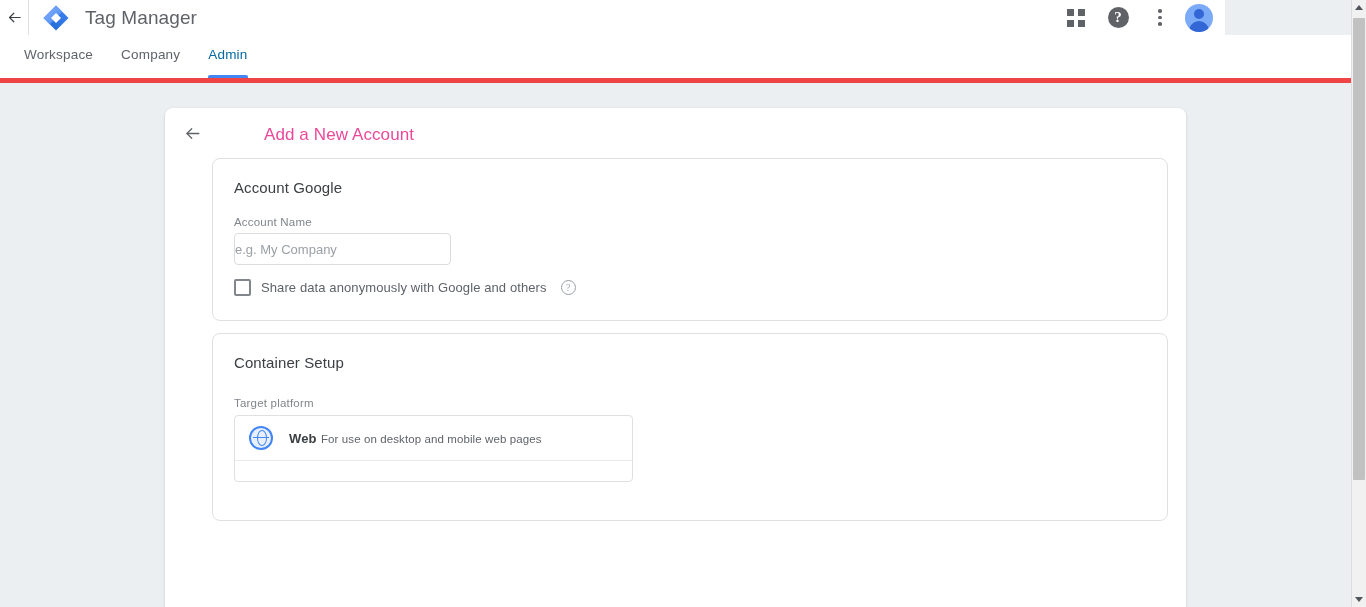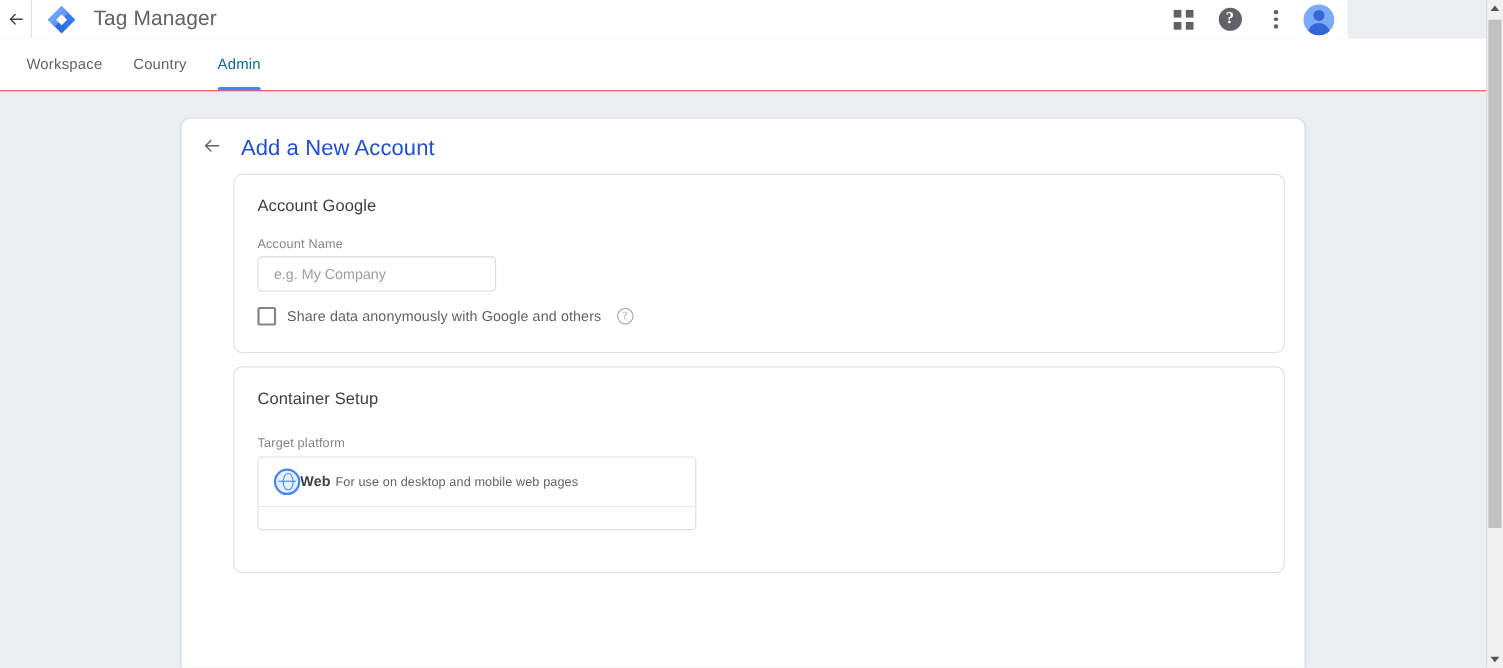--- a/index.html
+++ b/index.html
@@ -101,21 +101,21 @@
     background: #3367d6;
     left: 4px; top: 17px;
   }
 
   
   .tabbar {
     position: absolute;
     top: 35px; left: 0;
     width: 1351px; height: 48px;
     background: #ffffff;
-    border-bottom: 1px solid #ef4444;
+    border-bottom: 5px solid #ef4444;
     display: flex; align-items: flex-end;
     padding-left: 10px;
   }
   .tab {
     position: relative;
     height: 48px;
     display: flex; align-items: center;
     padding: 0 14px;
     font-size: 13.5px;
     color: #5f6368;
@@ -154,24 +154,25 @@
     display: flex; align-items: center;
     gap: 14px;
     padding: 14px 0 10px 14px;
   }
   .page-back {
     width: 26px; height: 26px;
     display: flex; align-items: center; justify-content: center;
     cursor: pointer;
   }
   .page-title {
-    font-size: 20px;
-    color: #1d4ed8;
+    font-size: 17px;
+    color: #ec4899;
     font-weight: 400;
     letter-spacing: .1px;
+    margin-left: 45px;
   }
 
   .section-card {
     margin: 0 18px 12px 47px;
     border: 1px solid #e0e0e0;
     border-radius: 8px;
     background: #fff;
     padding: 20px 21px 24px 21px;
   }
   .section-title {
@@ -184,21 +185,21 @@
   .field-label {
     font-size: 11.5px;
     color: #80868b;
     margin-bottom: 5px;
     letter-spacing: .2px;
   }
   .text-input {
     width: 217px; height: 32px;
     border: 1px solid #dadce0;
     border-radius: 4px;
-    padding: 0 14px;
+    padding: 0 0;
     font-size: 13px;
     color: #404040;
     background: #fff;
     font-family: "Liberation Sans", sans-serif;
     outline: none;
   }
   .text-input::placeholder { color: #9aa0a6; }
 
   .select-box {
     position: relative;
@@ -255,20 +256,21 @@
   .platform-list {
     width: 399px;
     border: 1px solid #e0e0e0;
     border-radius: 4px;
     overflow: hidden;
     margin-top: 6px;
     background: #fff;
   }
   .platform-row {
     display: flex; align-items: center;
+    gap: 16px;
     padding: 10px 14px;
     border-bottom: 1px solid #e8eaed;
     cursor: pointer;
   }
   .platform-row:last-child { border-bottom: none; }
   .plat-icon {
     width: 24px; height: 24px;
     border-radius: 50%;
     flex: none;
     display: flex; align-items: center; justify-content: center;
@@ -396,21 +398,21 @@
             <i></i>
             <i></i>
         </span>
       </div>
       <div class="avatar"></div>
     </div>
   </div>
 
   <div class="tabbar">
     <div class="tab">Workspace</div>
-    <div class="tab">Country</div>
+    <div class="tab">Company</div>
     <div class="tab active">Admin</div>
   </div>
 
   <div class="content-area">
     <div class="page-card">
 
       <div class="page-head">
         <div class="page-back">
           <span>
             <svg width="19" height="19" viewBox="0 0 24 24" fill="none" stroke="#5f6368" stroke-width="1.6" stroke-linecap="round" stroke-linejoin="round">

